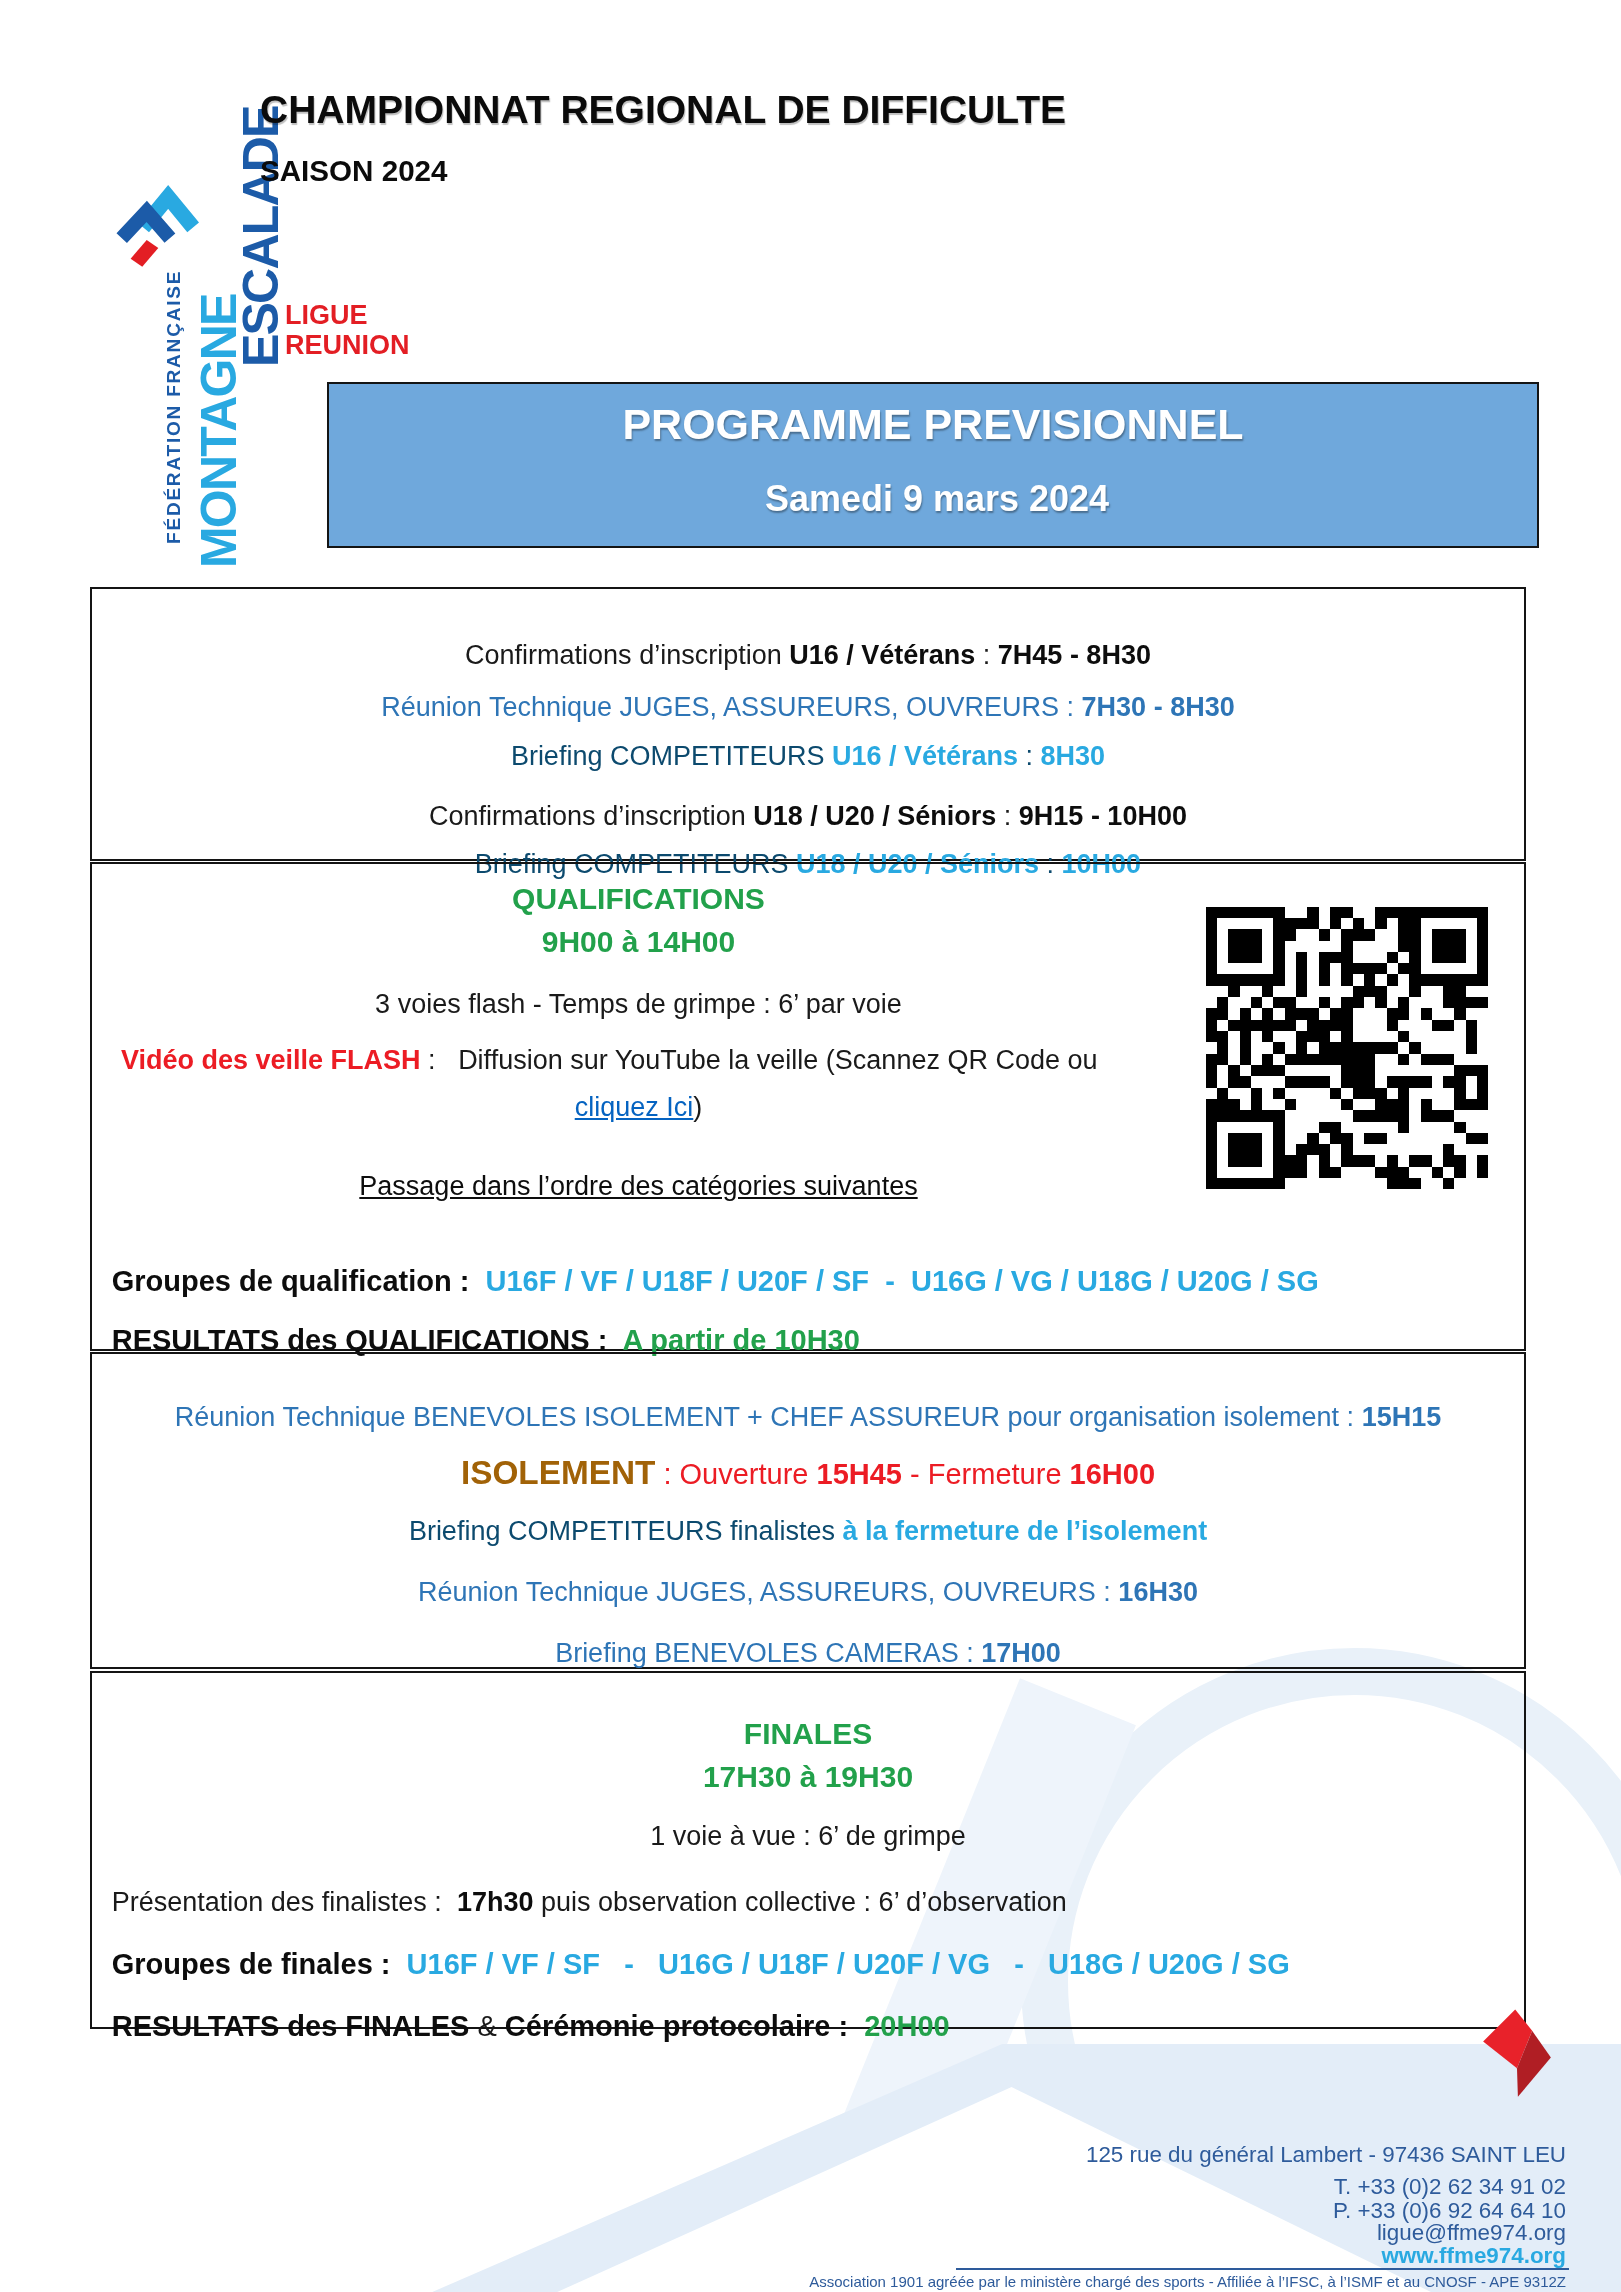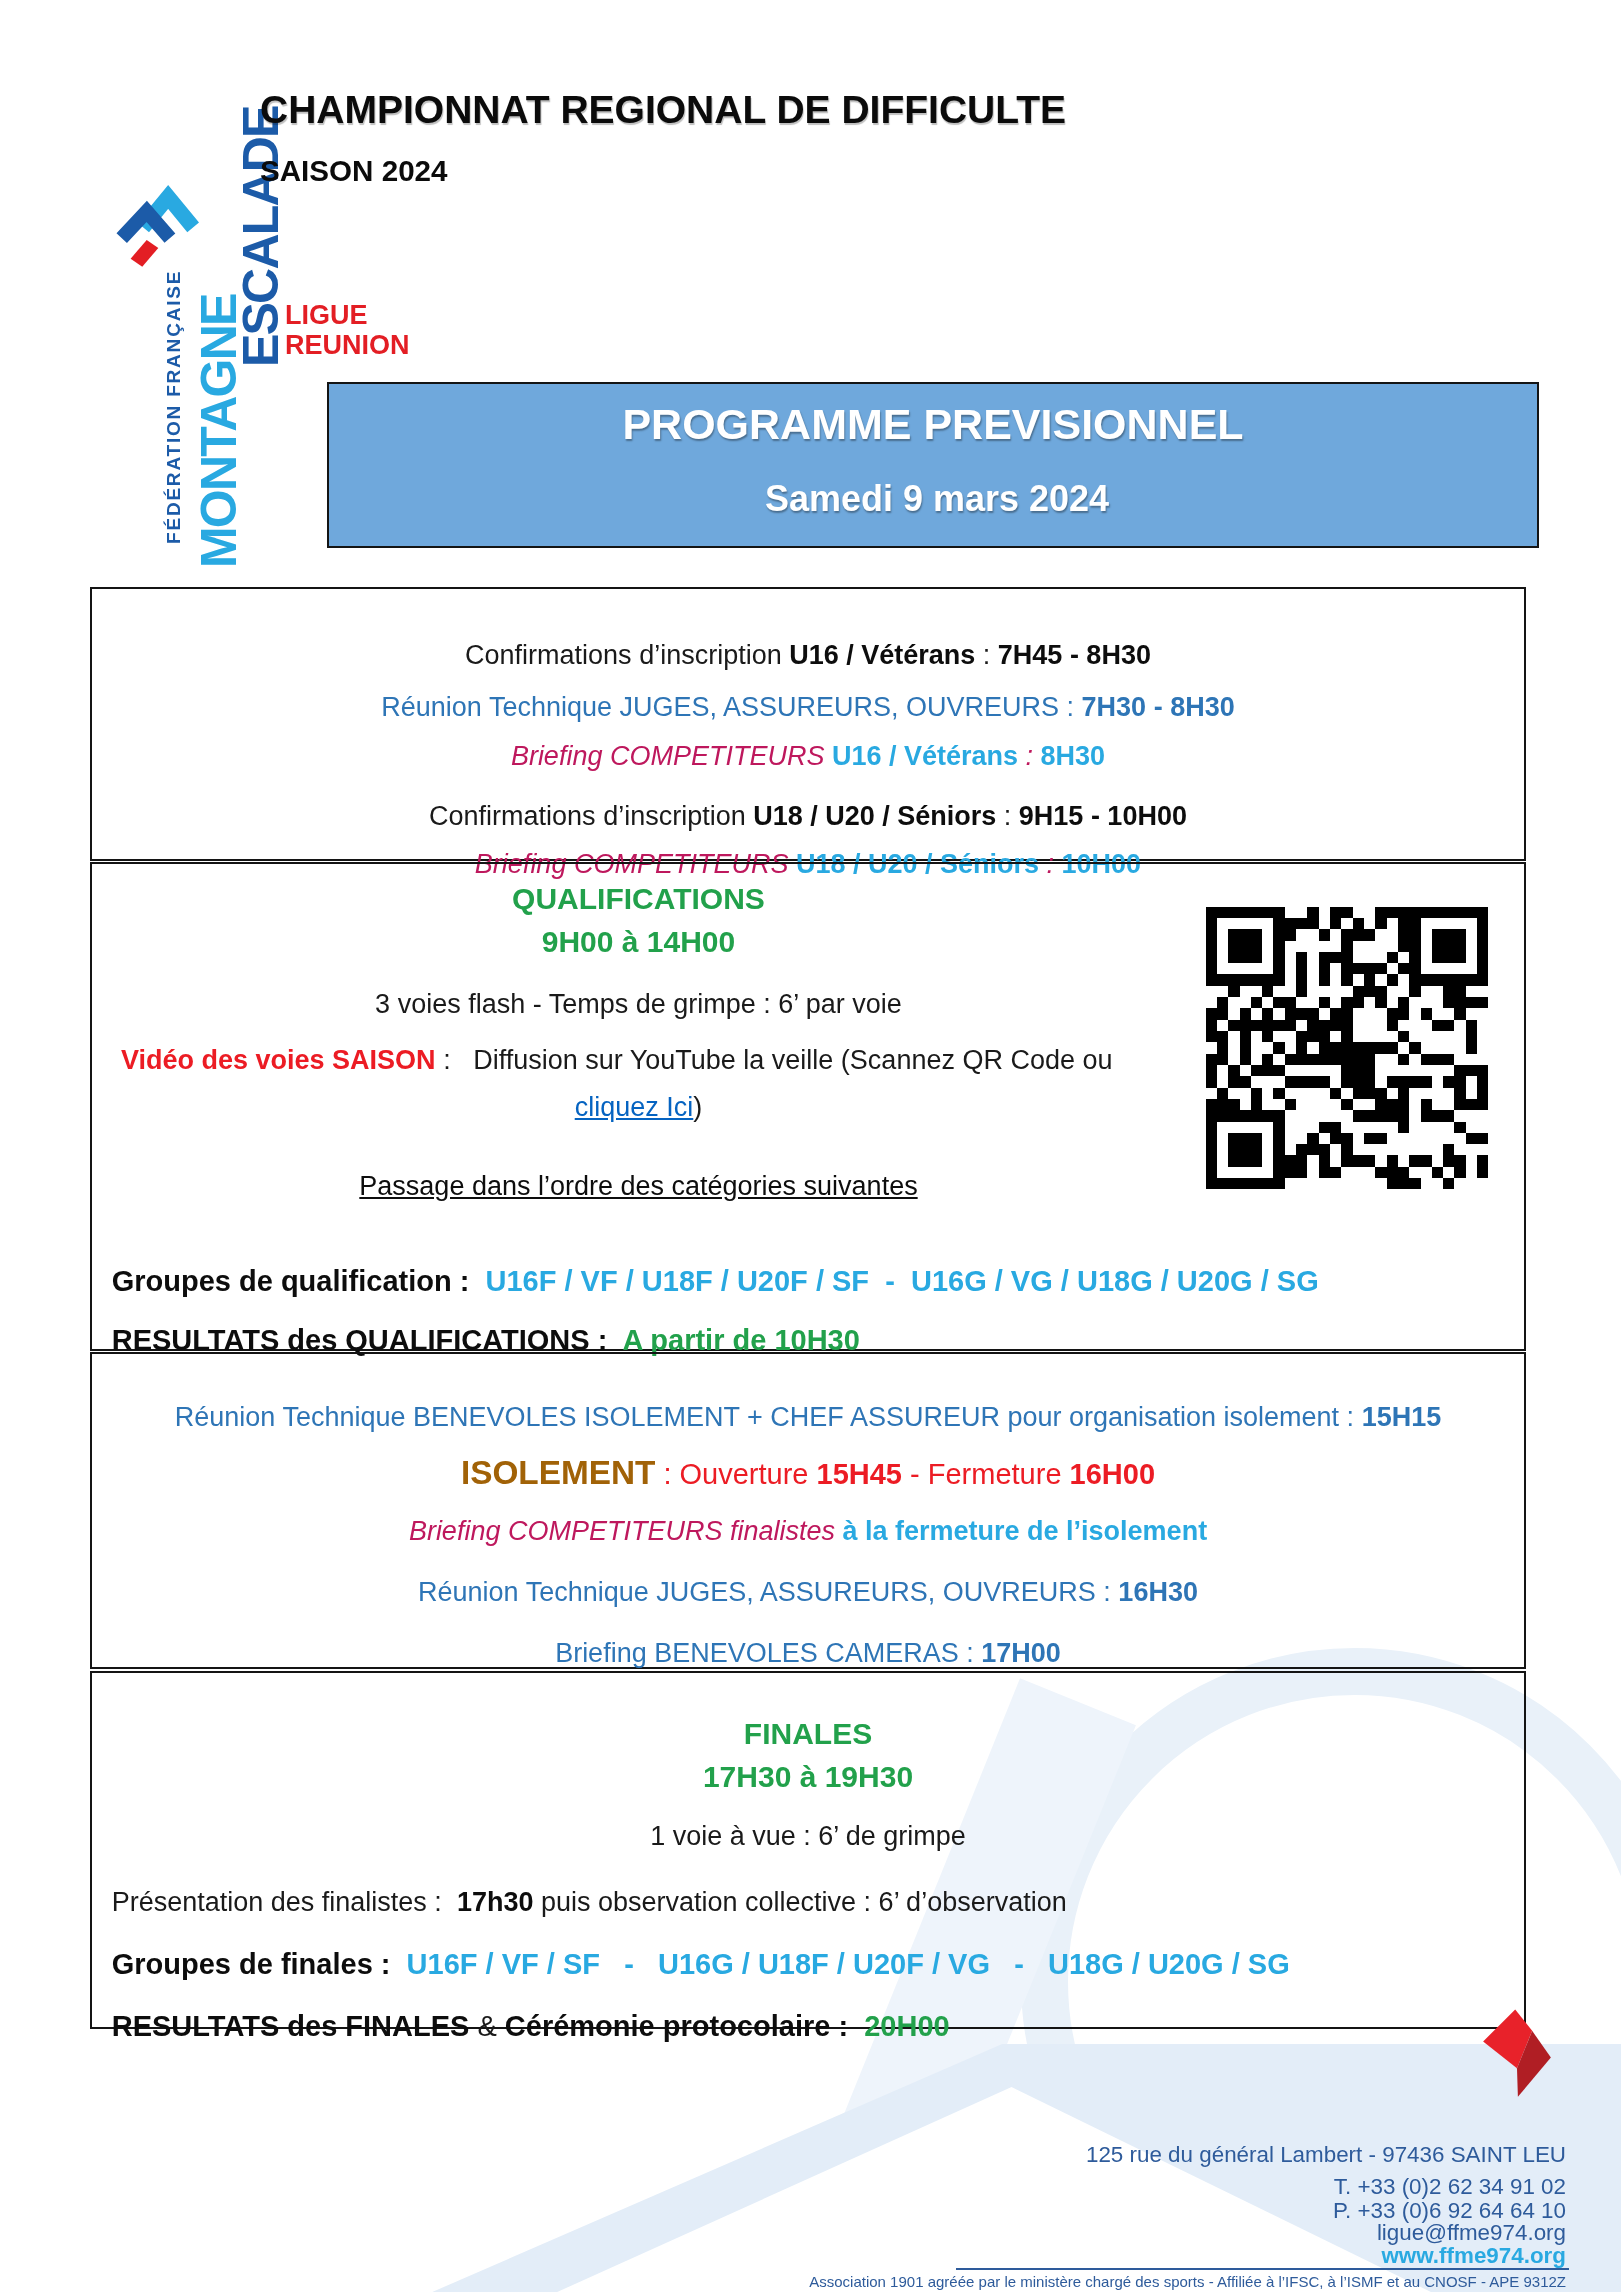--- a/index.html
+++ b/index.html
@@ -44,21 +44,21 @@
   .qctr{left:9px;width:1075px;text-align:center;}
   .lft{left:19.7px;right:9px;text-align:left;margin-top:32px;}
   .sz32{font-size:29px;}
   .sz34{font-size:30px;}
   
   .sg-k{color:#1a1a1a;}
   .sg-kb{color:#0d0d0d;font-weight:bold;}
   .sg-ku{color:#0d0d0d;text-decoration:underline;}
   .sg-b{color:#2e75b6;}
   .sg-bb{color:#2e75b6;font-weight:bold;}
-  .sg-c{color:#be185d;font-style:italic;}
+  .sg-c{color:#0c4a6e;}
   .sg-cb{color:#29a9e1;font-weight:bold;}
   .sg-gb{color:#22a14b;font-weight:bold;}
   .sg-r{color:#ec1c24;}
   .sg-rb{color:#ec1c24;font-weight:bold;}
   .sg-rbL{color:#a16207;font-weight:bold;font-size:1.15em;}
   .sg-link{color:#0563c1;text-decoration:underline;cursor:pointer;}
   .green-head{color:#22a14b;font-weight:bold;}
   
   .qr{position:absolute;left:1091px;top:19.7px;width:328px;height:328px;background:#ffffff;}
   
@@ -110,21 +110,21 @@
     <div class="line ctr" style="top:75px"><span class="sg-b">Réunion Technique JUGES, ASSUREURS, OUVREURS : </span><span class="sg-bb">7H30 - 8H30</span></div>
     <div class="line ctr" style="top:124px"><span class="sg-c">Briefing COMPETITEURS </span><span class="sg-cb">U16 / Vétérans</span><span class="sg-c"> : </span><span class="sg-cb">8H30</span></div>
     <div class="line ctr" style="top:184px"><span class="sg-k">Confirmations d’inscription </span><span class="sg-kb">U18 / U20 / Séniors</span><span class="sg-k"> : </span><span class="sg-kb">9H15 - 10H00</span></div>
     <div class="line ctr" style="top:232px"><span class="sg-c">Briefing COMPETITEURS </span><span class="sg-cb">U18 / U20 / Séniors</span><span class="sg-c"> : </span><span class="sg-cb">10H00</span></div>
   </div>
 
   <div class="box box-qual">
     <div class="line qctr green-head sz34" style="top:18px">QUALIFICATIONS</div>
     <div class="line qctr green-head sz34" style="top:61px">9H00 à 14H00</div>
     <div class="line qctr" style="top:125px"><span class="sg-k">3 voies flash - Temps de grimpe : 6’ par voie</span></div>
-    <div class="line" style="top:181px;left:29px;width:1137px"><span class="sg-rb">Vidéo des voies SAISON</span><span class="sg-k"> :   </span><span class="sg-k">Diffusion sur YouTube la veille (Scannez QR Code ou</span></div>
+    <div class="line" style="top:181px;left:29px;width:1137px"><span class="sg-rb">Vidéo des veille FLASH</span><span class="sg-k"> :   </span><span class="sg-k">Diffusion sur YouTube la veille (Scannez QR Code ou</span></div>
     <div class="line qctr" style="top:307px"><span class="sg-ku">Passage dans l’ordre des catégories suivantes</span></div>
     <div class="line qctr" style="top:228px"><span class="sg-link">cliquez Ici</span><span class="sg-k">)</span></div>
     <div class="line lft sz32" style="top:369px"><span class="sg-kb">Groupes de qualification :  </span><span class="sg-cb">U16F / VF / U18F / U20F / SF  -  U16G / VG / U18G / U20G / SG</span></div>
     <div class="line lft sz32" style="top:428px"><span class="sg-kb">RESULTATS des QUALIFICATIONS : </span><span class="sg-gb"> A partir de 10H30</span></div>
     <div class="qr">
       <svg id="qr-svg" width="328" height="328" viewBox="0 0 29 29" shape-rendering="crispEdges">
           <rect x="2" y="2" width="1" height="1" fill="#000"></rect>
           <rect x="3" y="2" width="1" height="1" fill="#000"></rect>
           <rect x="4" y="2" width="1" height="1" fill="#000"></rect>
           <rect x="5" y="2" width="1" height="1" fill="#000"></rect>

